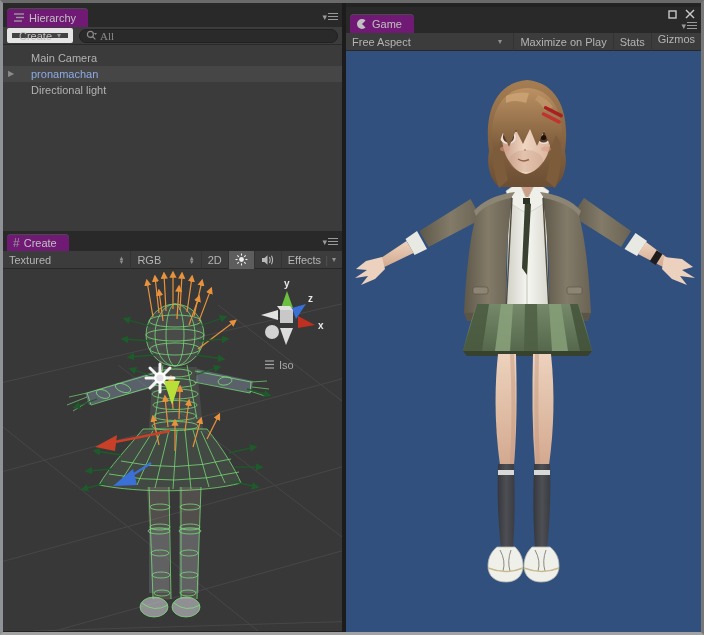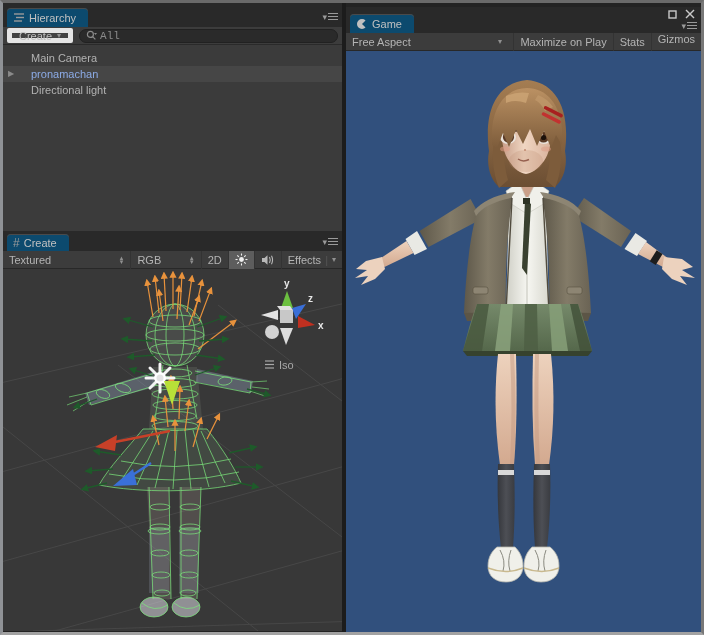--- a/index.html
+++ b/index.html
@@ -5,21 +5,21 @@
   * { margin:0; padding:0; box-sizing:border-box; }
   html,body { background:#444; }
   body { font-family:"Liberation Sans","DejaVu Sans",sans-serif; }
   .stage { position:relative; width:704px; height:635px;
     border:3px solid; border-color:#6a6a6a #787878 #a2a2a2 #8f9296;
     background:#232323; overflow:hidden; }
   .panel { position:absolute; overflow:hidden; }
 
   
   .tabbar { position:relative; width:100%; background:#292929; }
-  .tab { position:absolute; bottom:0; height:19px; background:#0c4a6e;
+  .tab { position:absolute; bottom:0; height:19px; background:#701a75;
     border-radius:4px 4px 0 0; color:#c0c0c0; font-size:11px;
     display:flex; align-items:center; gap:4px; padding:0 12px 0 6px;
     box-shadow:inset 0 1px 0 #4a4a4a; }
   .panelmenu { position:absolute; right:4px; display:flex; align-items:center; gap:1px;
     color:#9a9a9a; font-size:9px; cursor:pointer; }
   .menulines span{ display:block; width:10px; height:1px; background:#9a9a9a; margin:2px 0;}
 
   
   .toolbar { position:relative; width:100%; height:18px; background:#3c3c3c;
     border-bottom:1px solid #282828; display:flex; align-items:center;
@@ -32,21 +32,21 @@
 
   
   .hier-toolbar { height:18px; background:#3c3c3c; border-bottom:1px solid #2a2a2a;
     display:flex; align-items:center; padding:0 4px; gap:6px; }
   .create-btn { height:15px; display:flex; align-items:center; gap:5px; padding:0 7px;
     background:#424242; border:5px solid #e5e5e5; border-radius:2px;
     color:#bdbdbd; font-size:11px; cursor:pointer; }
   .searchbox { flex:1; height:14px; background:#2a2a2a; border:1px solid #212121;
     border-radius:8px; display:flex; align-items:center; padding:0 6px; gap:3px; }
   .searchbox input { flex:1; background:transparent; border:none; outline:none;
-    color:#aaa; font-size:11px; font-family:Liberation Mono, monospace; }
+    color:#aaa; font-size:11px; font-family:Liberation Serif, serif; }
   .searchbox input::placeholder { color:#8b8b8b; opacity:1; }
   .hlist { background:#3b3b3b; height:100%; padding-top:5px; }
   .hrow { height:16px; display:flex; align-items:center; font-size:11px;
     color:#b2b2b2; padding-left:28px; position:relative; cursor:default; }
   .hrow.selected { background:#464646; color:#8cabe6; }
   .foldout { position:absolute; left:5px; top:3px; color:#8a8a8a; font-size:8px; }
 
   .viewport { position:relative; width:100%; cursor:default; }
   svg { display:block; }
   .wintools { position:absolute; right:6px; top:2px; display:flex; gap:8px; align-items:center; }

